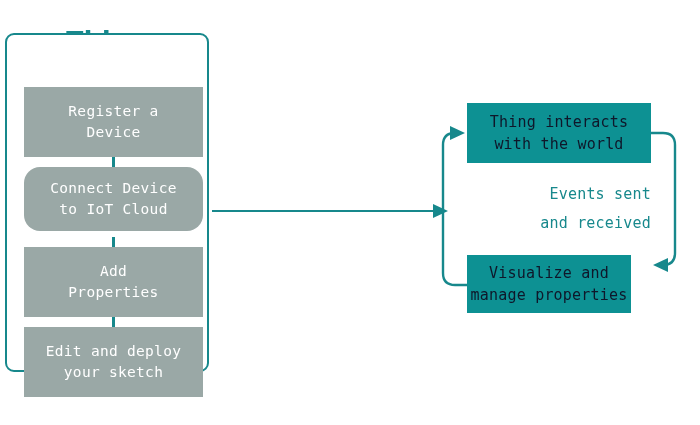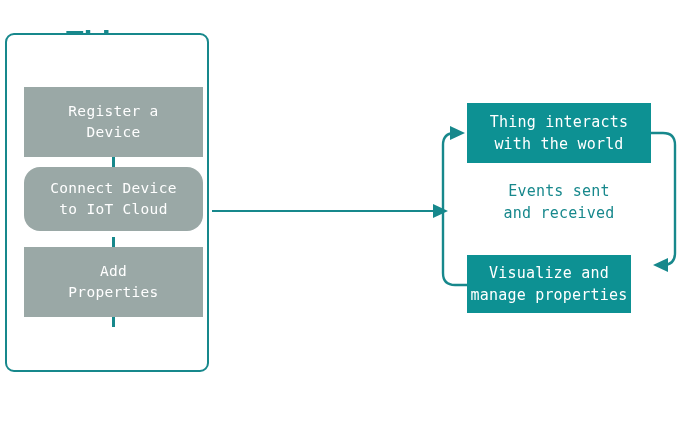--- a/index.html
+++ b/index.html
@@ -87,21 +87,21 @@
   #cycle-arrows {
     position: absolute;
     left: 425px;
     top: 95px;
     width: 275px;
     height: 230px;
   }
   .cycle-box {
     position: absolute;
     background: #0d9193;
-    color: #ffffff;
+    color: #0f172a;
     font-family: "DejaVu Sans Mono", monospace;
     font-size: 15px;
     line-height: 22px;
     letter-spacing: 0.2px;
     text-align: center;
     display: flex;
     align-items: center;
     justify-content: center;
     white-space: pre-line;
   }
@@ -115,25 +115,25 @@
     left: 467px;
     top: 255px;
     width: 164px;
     height: 58px;
   }
   #cycle-caption {
     position: absolute;
     left: 467px;
     top: 180px;
     width: 184px;
-    text-align: center;
+    text-align: right;
     color: #17888c;
     font-family: "DejaVu Sans Mono", monospace;
     font-size: 15px;
-    line-height: 22px;
+    line-height: 29px;
     letter-spacing: 0.2px;
     white-space: pre-line;
   }
 </style>
 </head>
 <body>
 
 <div id="canvas">
 
   <div id="thing-title">Thing</div>
@@ -147,20 +147,22 @@
     <div class="step-box" id="step-1">Connect Device
 to IoT Cloud</div>
 
     <div class="step-connector" id="conn-1"></div>
 
     <div class="step-box" id="step-2">Add
 Properties</div>
 
     <div class="step-connector" id="conn-2"></div>
 
+    <div class="step-box" id="step-3">Edit and deploy
+your sketch</div>
   </div>
 
   <svg id="transition-arrow" viewBox="0 0 245 30">
     <line x1="7" y1="15" x2="228" y2="15" stroke="#17888c" stroke-width="2.2"></line>
     <polygon points="228,8 243,15 228,22" fill="#17888c"></polygon>
   </svg>
 
   <svg id="cycle-arrows" viewBox="0 0 275 230">
 
     <g>

